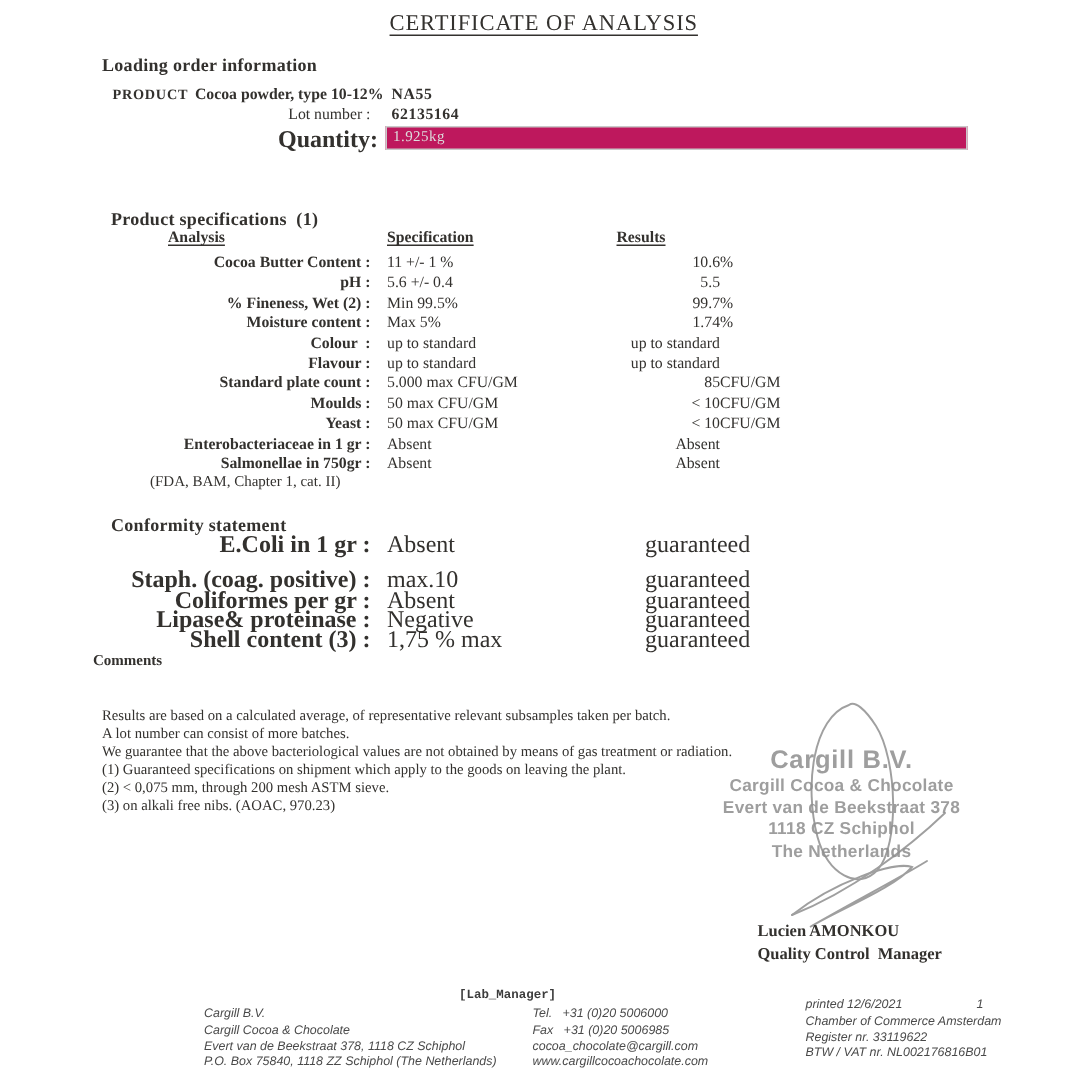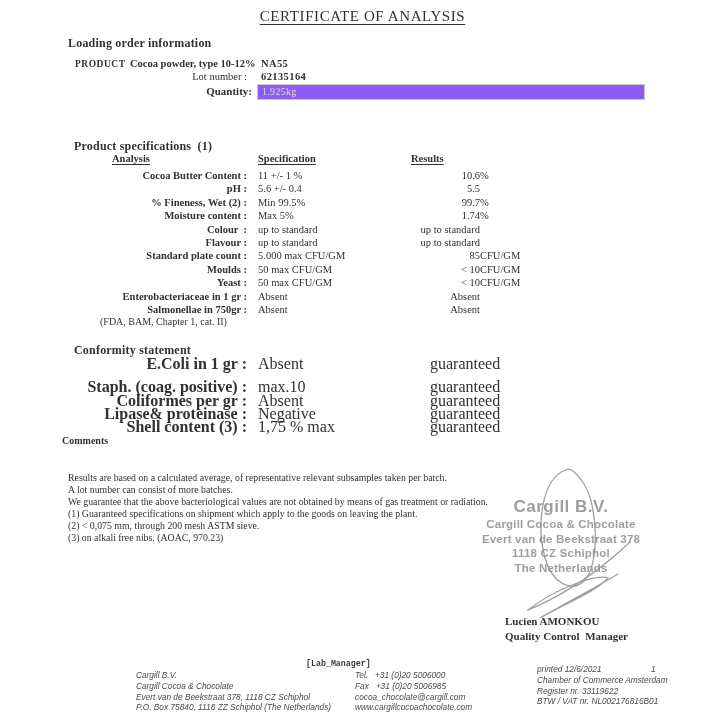--- a/index.html
+++ b/index.html
@@ -15,21 +15,21 @@
 
   
   .section-h{font-size:12px;font-weight:bold;letter-spacing:.2px;}
 
   
   #lo-product-label{top:59px;left:75px;font-size:9.5px;font-weight:bold;letter-spacing:.5px;}
   #lo-product-name{top:58px;left:130px;font-size:10.5px;font-weight:bold;}
   #lo-product-code{top:58px;left:261px;font-size:10.5px;font-weight:bold;letter-spacing:.4px;}
   #lo-lot-label{top:71px;left:62px;width:185px;text-align:right;font-size:10.5px;font-weight:normal;}
   #lo-lot-value{top:71px;left:261px;font-size:10.5px;font-weight:bold;letter-spacing:.4px;}
-  #lo-qty-label{top:85px;left:62px;width:190px;text-align:right;font-size:11px;font-weight:bold;}
+  #lo-qty-label{top:85px;left:62px;width:190px;text-align:right;font-size:16px;font-weight:bold;}
   #qty-bar{top:84px;left:257px;width:386px;height:14px;border:1px solid #c9c9c9;}
   #qty-bar span{display:block;font-size:10px;color:#dcdcdc;padding:1px 0 0 4px;letter-spacing:.3px;}
 
   
   .col-h{font-size:10.5px;font-weight:bold;text-decoration:underline;text-underline-offset:2px;}
   #spec-grid{top:169px;left:62px;display:grid;grid-template-columns:185px 153px 80px 95px;
              font-size:10.5px;line-height:13.4px;}
   #spec-grid .lbl{text-align:right;font-weight:bold;}
   #spec-grid .spec{padding-left:11px;}
   #spec-grid .res{padding-left:1px;text-align:right;}
@@ -77,21 +77,21 @@
   <div id="title" class="abs"><span>CERTIFICATE OF ANALYSIS</span></div>
 
   <div class="abs section-h" style="top:36px;left:68px;">Loading order information</div>
 
   <div id="lo-product-label" class="abs">PRODUCT</div>
   <div id="lo-product-name" class="abs">Cocoa powder, type 10-12%</div>
   <div id="lo-product-code" class="abs">NA55</div>
   <div id="lo-lot-label" class="abs">Lot number :</div>
   <div id="lo-lot-value" class="abs">62135164</div>
   <div id="lo-qty-label" class="abs">Quantity:</div>
-  <div id="qty-bar" class="abs" style="background:#8b5cf6;">
+  <div id="qty-bar" class="abs" style="background:#be185d;">
     <span>1.925kg</span>
   </div>
 
   <div class="abs section-h pre" style="top:139px;left:74px;">Product specifications  (1)</div>
 
   <div class="abs col-h" style="top:153px;left:112px;">Analysis</div>
   <div class="abs col-h" style="top:153px;left:258px;">Specification</div>
   <div class="abs col-h" style="top:153px;left:411px;">Results</div>
 
   <div id="spec-grid" class="abs">

